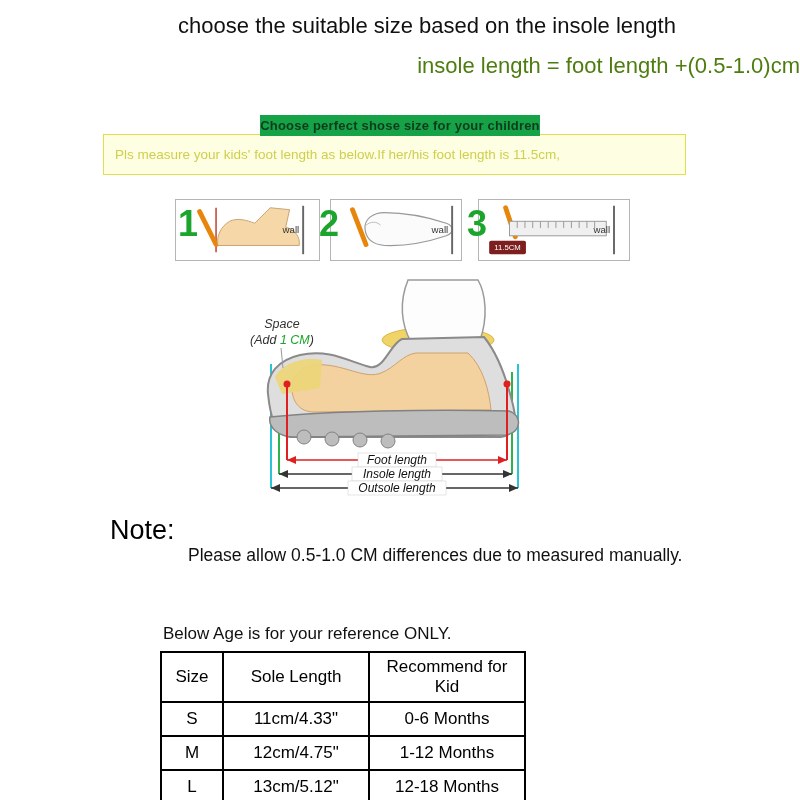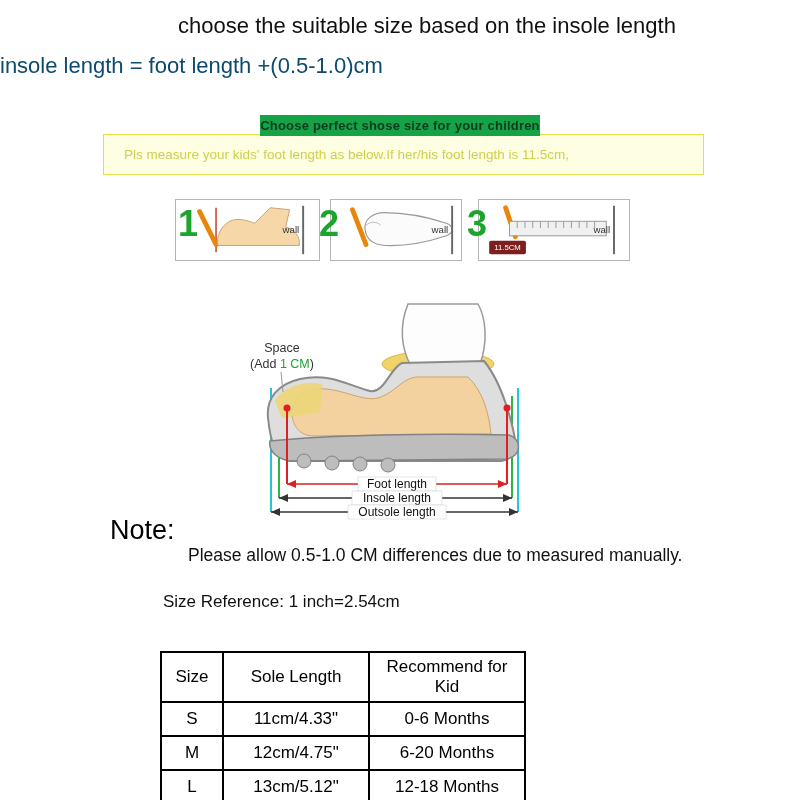--- a/index.html
+++ b/index.html
@@ -3,50 +3,50 @@
 <meta charset="utf-8">
 <style>
   html,body { margin:0; padding:0; background:#fff; }
   .page {
     position:relative; width:800px; height:800px; background:#ffffff;
     font-family:"Liberation Sans", sans-serif; color:#111; overflow:hidden;
   }
   svg { font-family:"Liberation Sans", sans-serif; }
 
   .title1 { position:absolute; top:13px; left:0; width:100%; text-align:center; font-size:22px; color:#111;padding-left:27px; }
-  .title2 { position:absolute; top:53px; left:0; width:100%; text-align:left; font-size:22px; color:#0c4a6e; }
+  .title2 { position:absolute; top:53px; left:0; width:100%; text-align:right; font-size:22px; color:#4d7c0f; }
 
   .green-banner-wrap { position:absolute; top:115px; left:0; width:100%; text-align:center; z-index:3; }
   .green-banner {
     display:inline-block; background:#16a348; color:#0e3b1c;
     font-size:13px; font-weight:bold; padding:3px 0; letter-spacing:.2px;
   }
   .yellow-box {
     position:absolute; top:134px; left:103px; width:559px;
     background:#fefee3; border:1px solid #e0e04e; color:#cfcf4e;
-    font-size:13.5px; line-height:23px; padding:8px 20px; z-index:2;
+    font-size:13.5px; line-height:23px; padding:8px 11px; z-index:2;
   }
 
   .step-panel {
     position:absolute; top:199px; height:62px; background:#fff;
     border:1px solid #b5b5b5; box-sizing:border-box;
   }
   .step1 { left:175px; width:145px; }
   .step2 { left:330px; width:132px; }
   .step3 { left:478px; width:152px; }
   .step-number {
     position:absolute; top:6px; font-size:36px; font-weight:bold;
     color:#1ca52c; z-index:2; line-height:1;
   }
   .step1 .step-number { left:2px; }
   .step2 .step-number { left:-12px; }
   .step3 .step-number { left:-12px; }
   .step-panel svg { position:absolute; left:0; top:0; width:100%; height:100%; }
 
-  .shoe-diagram { position:absolute; top:300px; left:230px; width:340px; height:226px; }
+  .shoe-diagram { position:absolute; top:276px; left:230px; width:340px; height:226px;font-style:italic; }
 
   .note-heading { position:absolute; top:515px; left:110px; font-size:27px; color:#000000; }
   .note-line1 { position:absolute; top:545px; left:163px; font-size:17.5px;margin-left:25px; }
   .note-line2 { position:absolute; top:592px; left:163px; font-size:17px; }
   .note-line3 { position:absolute; top:624px; left:163px; font-size:17px; }
 
   .size-table { position:absolute; top:651px; left:160px; border-collapse:collapse; font-size:17px; background:#fff; }
   .size-table th, .size-table td {
     border:2px solid #000; text-align:center; padding:4px 8px; height:24px; font-weight:400; color:#000;
   }
@@ -172,40 +172,40 @@
         <polygon points="41,212 50,208 50,216" fill="#333"></polygon>
         <polygon points="288,212 279,208 279,216" fill="#333"></polygon>
         <rect x="118" y="205" width="98" height="14" fill="#fff" stroke="#ccc" stroke-width="0.5"></rect>
         <text x="167" y="216" text-anchor="middle" font-size="12" fill="#111">Outsole length</text>
       </g>
     </svg>
   </div>
 
   <div class="note-heading">Note:</div>
   <div class="note-line1">Please allow 0.5-1.0 CM differences due to measured manually.</div>
-  <div class="note-line2">Size Reference: 1 inch=2.54cm</div>
+  <div class="note-line3">Below Age is for your reference ONLY.</div>
 
   <table class="size-table">
     <thead>
       <tr>
         <th class="c1">Size</th>
         <th class="c2">Sole Length</th>
         <th class="c3">Recommend for Kid</th>
       </tr>
     </thead>
     <tbody>
       <tr>
         <td>S</td>
         <td>11cm/4.33"</td>
         <td>0-6 Months</td>
       </tr>
       <tr>
         <td>M</td>
         <td>12cm/4.75"</td>
-        <td>6-20 Months</td>
+        <td>1-12 Months</td>
       </tr>
       <tr>
         <td>L</td>
         <td>13cm/5.12"</td>
         <td>12-18 Months</td>
       </tr>
     </tbody>
   </table>
 
 </div>

